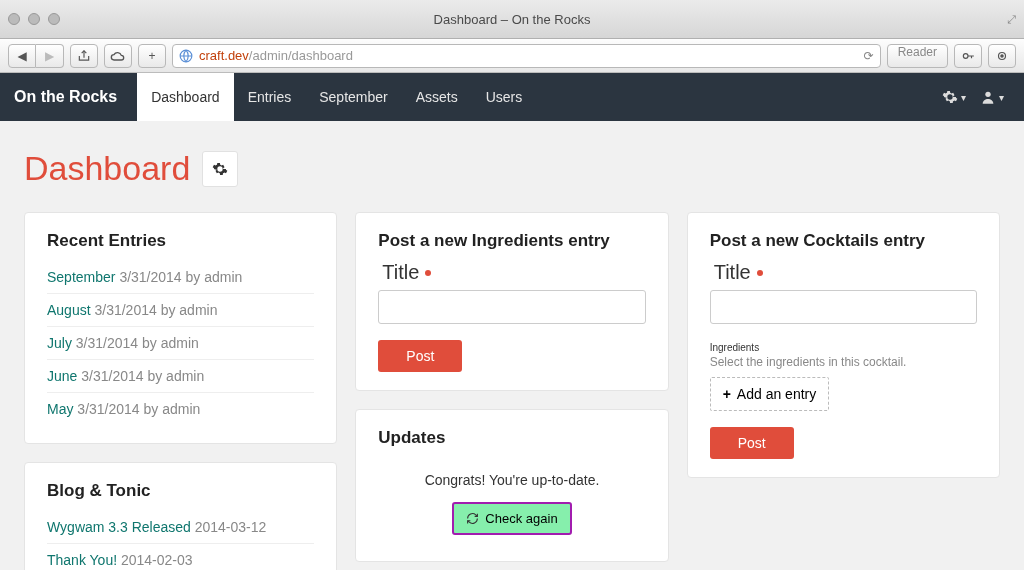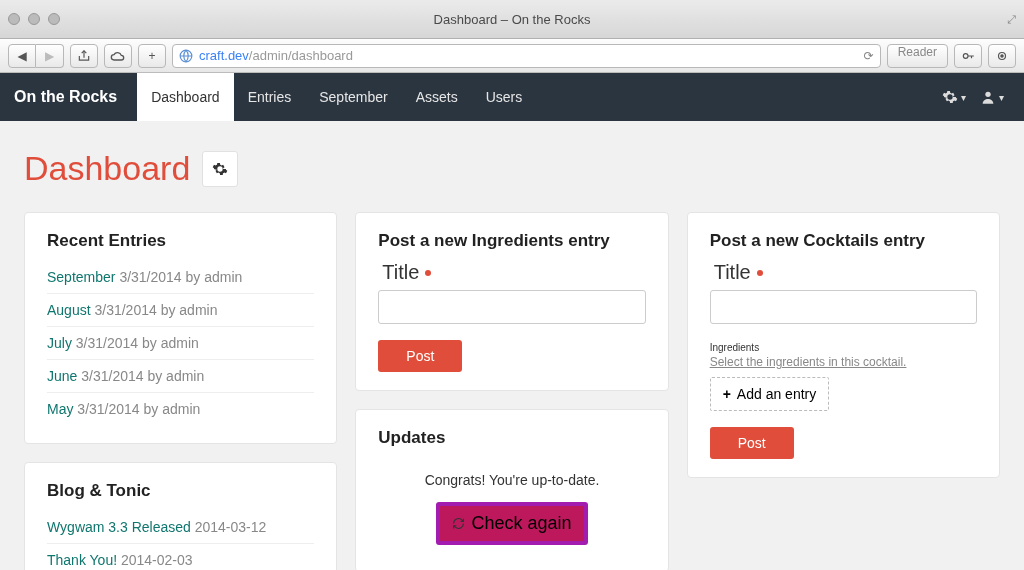--- a/index.html
+++ b/index.html
@@ -13,21 +13,21 @@
 .mac-expand { margin-left: auto; font-size: 11px; color: #888; }
 
 
 .browser-bar { background: linear-gradient(#fdfdfd, #e7e7e7); height: 34px; display: flex; align-items: center; padding: 0 8px; gap: 6px; border-bottom: 1px solid #bcbcbc; }
 .browser-btn { width: 28px; height: 24px; border: 1px solid #b8b8b8; border-radius: 4px; background: linear-gradient(#fff,#e9e9e9); display: flex; align-items: center; justify-content: center; font-size: 12px; color: #555; cursor: pointer; }
 .browser-btn-grp { display: flex; }
 .browser-btn-grp .browser-btn:first-child { border-top-right-radius:0; border-bottom-right-radius:0; }
 .browser-btn-grp .browser-btn:last-child { border-top-left-radius:0; border-bottom-left-radius:0; border-left:none; }
 .url-bar { flex: 1; height: 24px; border: 1px solid #b8b8b8; border-radius: 4px; background: #fff; display: flex; align-items: center; padding: 0 6px; font-size: 13px; color: #999; }
 .url-bar .globe { width: 14px; height: 14px; margin-right: 6px; color:#5b8fd6; }
-.url-bar .dark { color: #3b82f6; }
+.url-bar .dark { color: #c2410c; }
 .reader-btn { height: 24px; padding: 0 10px; border: 1px solid #b8b8b8; border-radius: 4px; background: linear-gradient(#fff,#e9e9e9); font-size: 12px; color: #888; cursor:pointer; }
 
 
 .app-nav { background: #2b3540; color: #fff; display: flex; align-items: center; padding: 0 20px 0 14px; height: 48px; }
 .brand { font-weight: bold; font-size: 16px; margin-right: 20px; }
 .nav-tabs { display: flex; align-items: stretch; height: 100%; }
 .nav-tab { padding: 0 14px; display: flex; align-items: center; font-size: 14px; color: #e6e6e6; cursor: pointer; }
 .nav-tab.active { background: #fff; color: #333; }
 .nav-right { margin-left: auto; display: flex; align-items: center; gap: 14px; }
 .nav-right .icon-btn { color: #dcdcdc; cursor: pointer; display:flex; align-items:center; font-size:16px;}
@@ -50,27 +50,27 @@
 .entry-list li:first-child { border-top: none; }
 .entry-list .link { color: #0f766e; cursor: pointer; }
 .entry-list .meta { color: #888; }
 
 
 .form-label { font-size: 20px; margin: 6px 0 6px 4px; display:flex; align-items:center; gap:6px; }
 .req-dot { width: 6px; height: 6px; background: #e04d3b; border-radius: 50%; display:inline-block; }
 .text-input { width: 100%; height: 34px; border: 1px solid #ccc; border-radius: 3px; padding: 0 8px; font-size: 14px; }
 .btn-post { margin-top: 16px; background: #e04d3b; color: #fff; border: none; border-radius: 3px; padding: 8px 28px; font-size: 14px; cursor: pointer; }
 .subhead { font-size: 10px; margin-top: 18px; margin-bottom: 2px; }
-.helptext { font-size: 12px; color: #888; margin-bottom: 8px; text-decoration: underline; }
+.helptext { font-size: 12px; color: #888; margin-bottom: 8px; }
 .add-entry-btn { border: 1px dashed #bbb; background: #fff; padding: 8px 12px; font-size: 14px; display: inline-flex; align-items: center; gap: 6px; cursor: pointer; border-radius: 2px; }
 
 
 .updates-body { text-align: center; padding: 6px 0 8px 0; }
 .updates-msg { margin: 8px 0 14px 0; }
-.check-btn { border: 4px solid #a21caf; background: #be185d; padding: 7px 12px; font-size: 18px; display: inline-flex; align-items: center; gap: 6px; cursor: pointer; border-radius: 3px; }
+.check-btn { border: 2px solid #a21caf; background: #86efac; padding: 7px 12px; font-size: 13px; display: inline-flex; align-items: center; gap: 6px; cursor: pointer; border-radius: 3px; }
 
 svg { display:block; }
 </style>
 </head>
 <body>
 
 <div class="mac-chrome">
   <div class="mac-dots">
     <div class="mac-dot"></div>
     <div class="mac-dot"></div>

